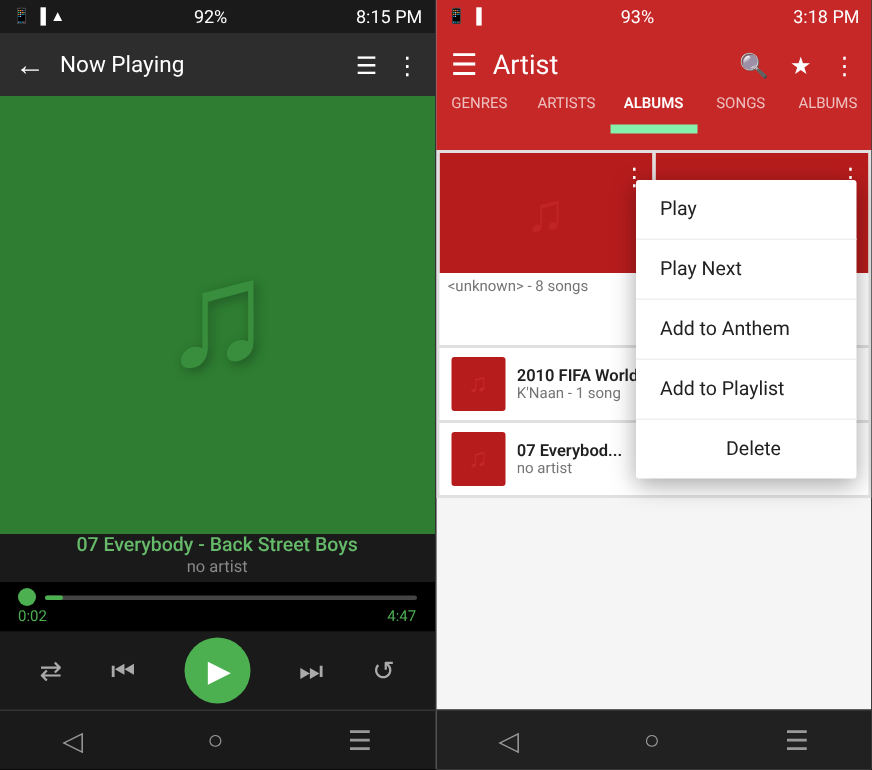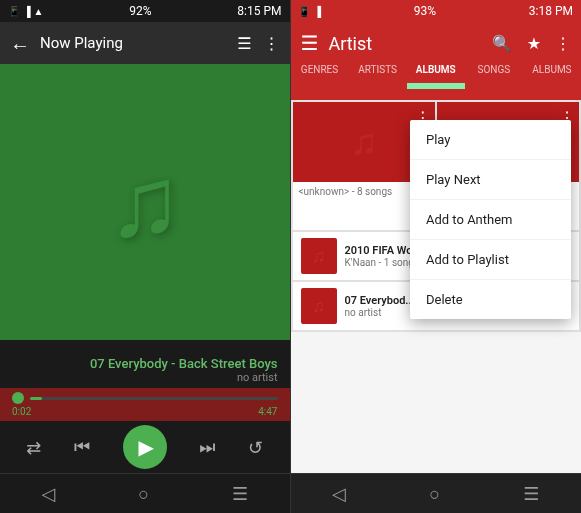--- a/index.html
+++ b/index.html
@@ -84,37 +84,37 @@
 
     .music-note-large {
       font-size: 100px;
       color: #388e3c;
       text-shadow: 2px 2px 8px rgba(0,0,0,0.3);
       line-height: 1;
     }
 
     .song-info {
       background: #1a1a1a;
-      padding: 16px 12px 4px;
-      text-align: right;
+      padding: 0 12px 4px;
+      text-align: center;
     }
 
     .song-title {
       color: #66bb6a;
       font-size: 13px;
       font-weight: 500;
     }
 
     .song-artist {
       color: #888;
       font-size: 11px;
     }
 
     .progress-area {
-      background: #7f1d1d;
+      background: #000000;
       padding: 4px 12px;
     }
 
     .progress-bar-container {
       display: flex;
       align-items: center;
       gap: 6px;
     }
 
     .progress-dot {
@@ -305,37 +305,38 @@
     .album-sub {
       font-size: 10px;
       color: #757575;
     }
 
     
     .context-menu {
       position: absolute;
       top: 120px;
       right: 10px;
-      width: 161px;
+      width: 147px;
       background: #fff;
       box-shadow: 0 4px 16px rgba(0,0,0,0.35);
       z-index: 100;
       border-radius: 2px;
     }
 
     .context-menu-item {
       padding: 12px 16px;
       font-size: 13px;
       color: #212121;
       cursor: pointer;
       border-bottom: 1px solid #f0f0f0;
     }
 
     .context-menu-item:last-child {
       border-bottom: none;
+      margin-left: 44px;
     }
 
     .album-card-small {
       background: #fff;
       display: flex;
       align-items: center;
       padding: 6px 8px;
       gap: 8px;
       flex: 1;
     }

